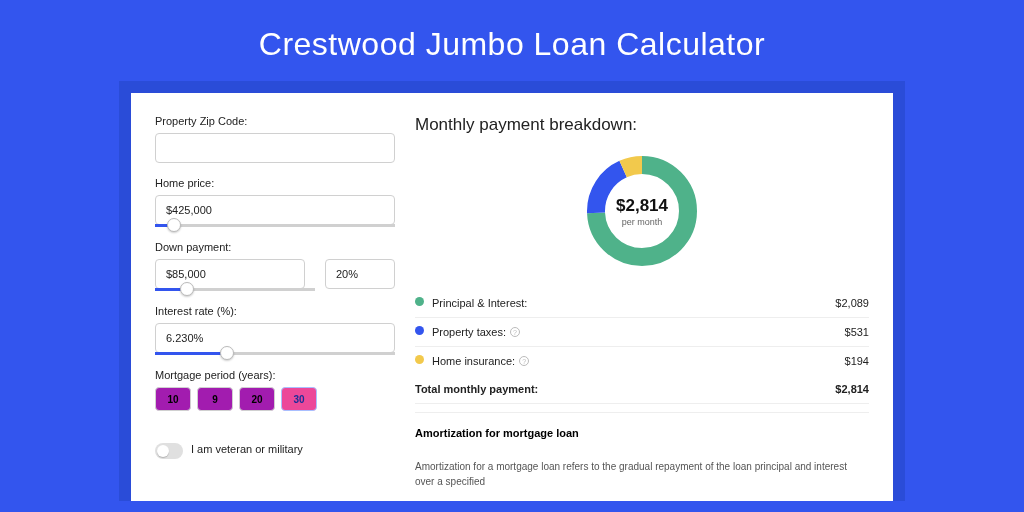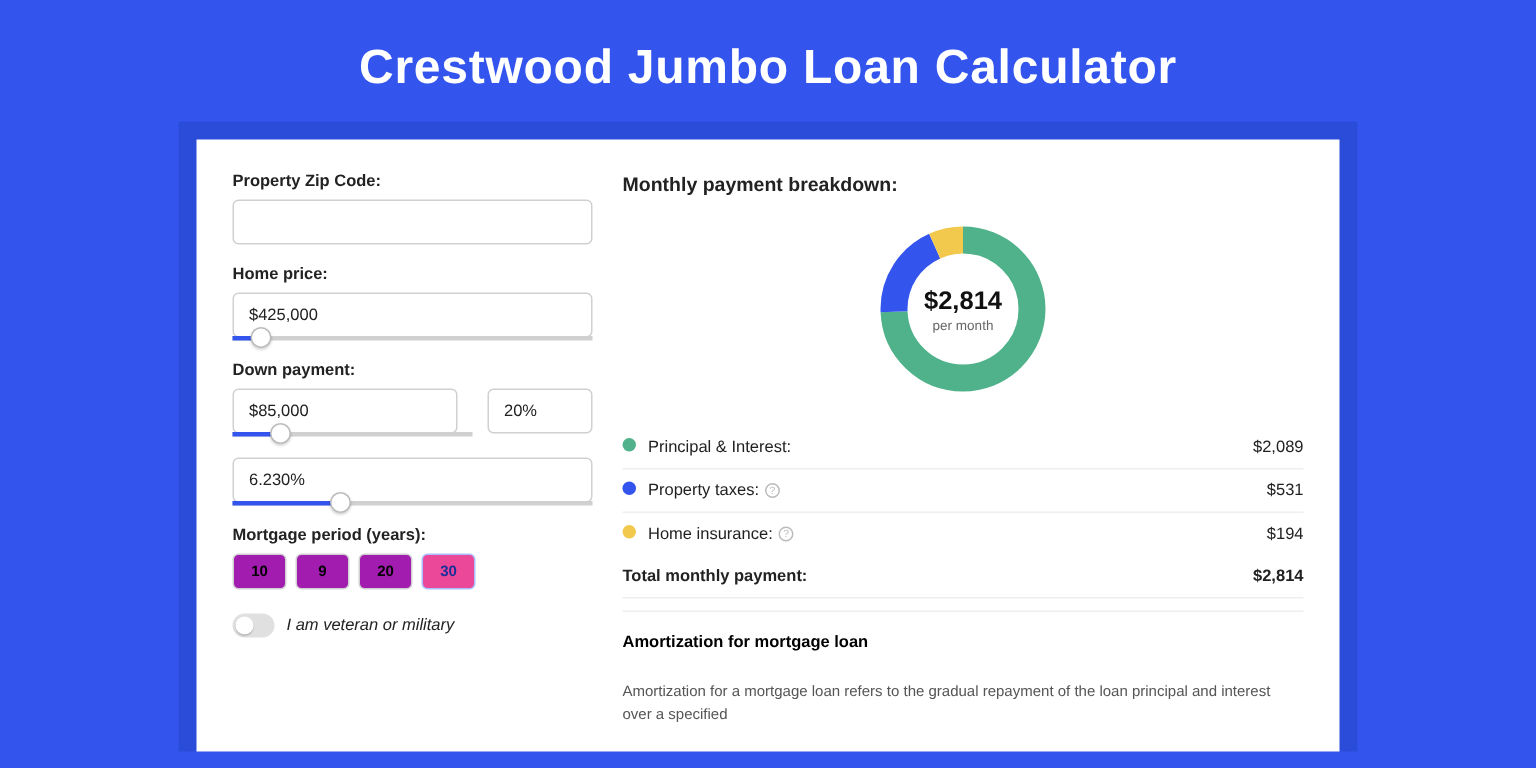--- a/index.html
+++ b/index.html
@@ -1,39 +1,39 @@
 <!DOCTYPE html>
 <html><head>
 <meta charset="utf-8">
 <style>
   * { box-sizing: border-box; margin: 0; padding: 0; }
   html, body { width: 1024px; height: 512px; overflow: hidden; font-family: Arial, Helvetica, sans-serif; }
   body { background: #3355ee; }
-  .page-title { color: #fff; text-align: center; font-size: 32px; font-weight: 700; padding: 26px 0 18px; letter-spacing: 0.5px; border-radius: 23px; }
+  .page-title { color: #fff; text-align: center; font-size: 32px; font-weight: 400; padding: 26px 0 18px; letter-spacing: 0.5px; border-radius: 23px; }
   .card-shadow { background: #2a4cd8; width: 786px; height: 420px; margin: 0 auto; padding: 12px 12px 0 12px; }
   .card { background: #fff; width: 100%; height: 100%; display: flex; padding: 22px 24px 0 24px; gap: 20px; overflow: hidden; }
   .left-col { width: 240px; flex-shrink: 0; }
   .right-col { flex: 1; }
-  .field-label { font-size: 11px; color: #222; margin-bottom: 6px; font-weight: bold; }
+  .field-label { font-size: 11px; color: #222; margin-bottom: 6px; }
   .field-input { width: 100%; height: 30px; border: 1px solid #d0d0d0; border-radius: 4px; font-size: 11px; padding: 0 10px; color: #222; }
   .field-block { margin-bottom: 14px; position: relative; }
   .slider-track { height: 3px; background: #d0d0d0; position: relative; margin-top: -1px; }
   .slider-fill { height: 3px; background: #3355ee; position: absolute; left: 0; top: 0; }
   .slider-thumb { width: 14px; height: 14px; background: #fff; border: 1px solid #bbb; border-radius: 50%; position: absolute; top: -6px; box-shadow: 0 1px 2px rgba(0,0,0,0.2); }
   .dp-row { display: flex; gap: 20px; }
   .dp-row .field-input:first-child { flex: 1; }
   .dp-row .field-input:last-child { width: 70px; }
   .period-row { display: flex; gap: 6px; }
   .period-btn { width: 36px; height: 24px; border: 1px solid #d0d0d0; border-radius: 4px; background: #a21caf; font-size: 10px; font-weight: 600; display: flex; align-items: center; justify-content: center; cursor: pointer; }
   .period-btn.active { background: #ec4899; border-color: #a9bfff; color: #1a2f99; }
-  .toggle-row { display: flex; align-items: center; gap: 8px; margin-top: 16px; font-style: italic; }
+  .toggle-row { display: flex; gap: 8px; margin-top: 32px; }
   .toggle { width: 28px; height: 16px; background: #e0e0e0; border-radius: 8px; position: relative; }
   .toggle-knob { width: 12px; height: 12px; background: #fff; border-radius: 50%; position: absolute; top: 2px; left: 2px; box-shadow: 0 1px 1px rgba(0,0,0,0.2); }
   .toggle-label { font-size: 11px; color: #222; }
-  .section-heading { font-size: 13px; font-weight: 700; color: #222; margin-bottom: 10px; }
+  .section-heading { font-size: 17px; font-weight: 400; color: #222; margin-bottom: 10px; }
   .donut-wrap { display: flex; justify-content: center; padding: 6px 0 18px; }
   .donut { position: relative; width: 120px; height: 120px; }
   .donut svg { transform: rotate(-90deg); }
   .donut-center { position: absolute; top: 0; left: 0; width: 100%; height: 100%; display: flex; flex-direction: column; align-items: center; justify-content: center; }
   .donut-value { font-size: 17px; font-weight: 700; color: #111; }
   .donut-sub { font-size: 9px; color: #666; margin-top: 1px; }
   .legend-row { display: flex; align-items: flex-start; padding: 8px 0; border-bottom: 1px solid #eee; }
   .legend-row:last-of-type { border-bottom: none; }
   .legend-dot { width: 9px; height: 9px; border-radius: 50%; margin-right: 8px; flex-shrink: 0; }
   .legend-label { font-size: 11px; color: #222; flex: 1; display: flex; align-items: center; gap: 4px; }
@@ -74,20 +74,21 @@
           <input class="field-input" value="$85,000" style="">
           <input class="field-input" value="20%" style="">
         </div>
         <div class="slider-track" style="width:160px">
           <div class="slider-fill" id="dp-fill" style="width: 20%;"></div>
           <div class="slider-thumb" id="dp-thumb" style="left: calc(20% - 7px);"></div>
         </div>
       </div>
 
       <div class="field-block">
+        <div class="field-label">Interest rate (%):</div>
         <input class="field-input" value="6.230%" style="">
         <div class="slider-track">
           <div class="slider-fill" id="ir-fill" style="width: 30%;"></div>
           <div class="slider-thumb" id="ir-thumb" style="left: calc(30% - 7px);"></div>
         </div>
       </div>
 
       <div class="field-block">
         <div class="field-label">Mortgage period (years):</div>
         <div class="period-row" id="period-row">

